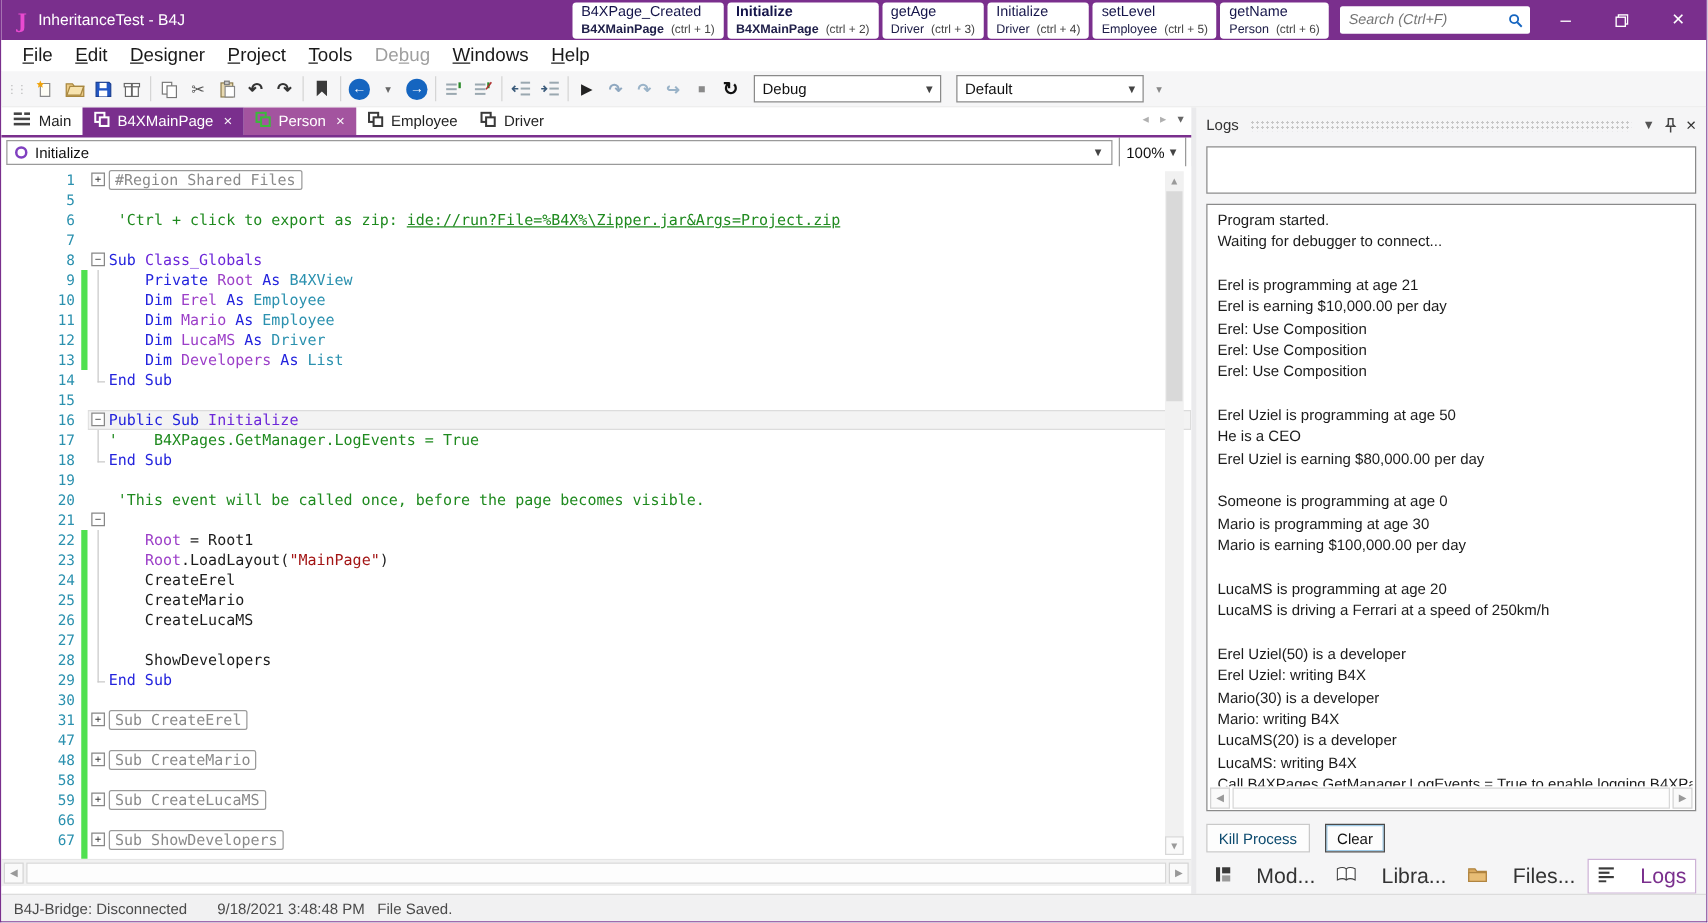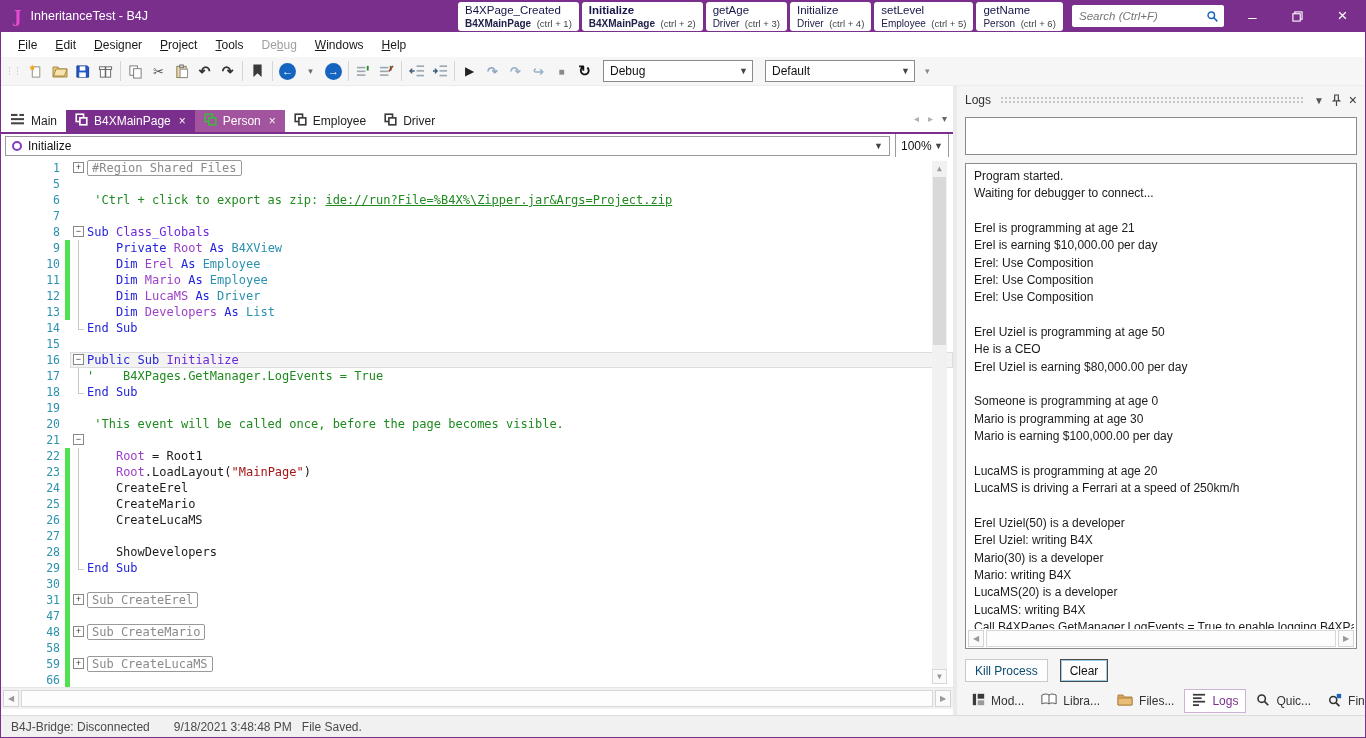--- a/index.html
+++ b/index.html
@@ -15,37 +15,37 @@
   .bm .l1{font-size:11.5px;white-space:nowrap;}
   .bm .l1.bold{font-weight:bold;}
   .bm .l2{font-size:10px;white-space:nowrap;color:#20204a;}
   .bm .l2 .mod.bold{font-weight:bold;}
   .bm .l2 .sc{color:#444;font-size:9.5px;}
   .search-box{position:absolute;left:1071px;top:5px;width:152px;height:22px;background:#fff;border-radius:2px;display:flex;align-items:center;padding:0 5px 0 7px;}
   .search-box input{border:none;outline:none;flex:1;font-style:italic;font-size:11.5px;color:#666;background:transparent;font-family:inherit;min-width:0;}
   .win-controls{position:absolute;right:0;top:0;height:32px;display:flex;}
   .win-btn{width:45px;height:32px;display:flex;align-items:center;justify-content:center;color:#fff;font-size:15px;}
   
-  .menubar{height:25px;background:#fff;display:flex;align-items:center;padding-left:8px;font-size:12px;color:#1a1a1a;flex:0 0 auto;}
+  .menubar{height:25px;background:#fff;display:flex;align-items:center;padding-left:8px;font-size:15px;color:#1a1a1a;flex:0 0 auto;}
   .menu-item{padding:3px 9px;}
   .menu-item.disabled{color:#9f9f9f;}
   
   .toolbar{height:29px;background:#f6f6f7;display:flex;align-items:center;padding-left:3px;border-bottom:1px solid #ececec;flex:0 0 auto;}
   .tb-grip{color:#b9b9b9;font-size:9px;letter-spacing:-1px;margin:0 4px 0 1px;}
   .tb-icon{width:23px;height:24px;display:flex;align-items:center;justify-content:center;font-size:14px;color:#333;}
   .tb-sep{width:1px;height:20px;background:#d5d5d5;margin:0 3px;flex:0 0 auto;}
   .circ{width:17px;height:17px;border-radius:50%;background:#1565c0;color:#fff;font-size:11px;display:flex;align-items:center;justify-content:center;font-weight:bold;}
   .combo{height:22px;background:#fff;border:1px solid #8a8a8a;display:flex;align-items:center;font-size:12px;padding:0 4px 0 6px;color:#111;}
   .combo .caret{margin-left:auto;color:#444;font-size:9px;padding-left:10px;}
   .combo.c-debug{width:150px;margin-left:7px;}
   .combo.c-default{width:150px;margin-left:12px;}
   .tb-more{color:#888;font-size:9px;margin-left:10px;}
   
   .main{flex:1;display:flex;min-height:0;}
-  .editor-col{width:952px;display:flex;flex-direction:column;min-width:0;flex:0 0 auto;margin-top:24px;}
+  .editor-col{width:952px;display:flex;flex-direction:column;min-width:0;flex:0 0 auto;}
   
   .tabstrip{height:24px;display:flex;align-items:flex-end;border-bottom:2px solid #7a2f8d;background:#fff;position:relative;flex:0 0 auto;}
   .tab{height:22px;display:flex;align-items:center;padding:0 9px;font-size:12px;color:#222;gap:6px;white-space:nowrap;}
   .tab.purple{background:#7a2f8d;color:#fff;}
   .tab.purple2{background:#a3549f;color:#fff;}
   .tab .close{font-size:12px;margin-left:2px;opacity:.95;}
   .tab-scroll{position:absolute;right:6px;top:3px;display:flex;gap:9px;font-size:10px;align-items:center;}
   
   .navbar{height:23px;display:flex;align-items:center;padding:1px 4px;gap:5px;background:#fff;flex:0 0 auto;}
   .nav-combo{flex:1;height:20px;border:1px solid #9a9a9a;display:flex;align-items:center;font-size:12px;padding:0 6px;gap:6px;color:#111;}
@@ -88,21 +88,21 @@
   .log-box{flex:1;background:#fff;border:1px solid #8a8a8a;margin-top:8px;display:flex;flex-direction:column;min-height:0;}
   .log-lines{flex:1;overflow:hidden;padding:4px 2px 0 8px;font-size:12px;color:#1b1b1b;}
   .log-line{line-height:17.35px;height:17.35px;white-space:nowrap;overflow:hidden;}
   .log-hscroll{height:19px;display:flex;align-items:center;padding:1px 2px;flex:0 0 auto;}
   
   .panel-buttons{display:flex;gap:12px;margin:10px 0 2px;flex:0 0 auto;}
   .btn{height:23px;padding:0 9px;font-size:12px;display:flex;align-items:center;background:#fdfdfd;border:1px solid #c9c9c9;color:#111;font-family:inherit;}
   .btn.disabled{color:#0c4a6e;}
   .btn.strong{border:1px solid #4a4a4a;box-shadow:0 0 0 1px #9ecbe8 inset;}
   .panel-tabs{height:28px;display:flex;align-items:center;gap:3px;margin-top:3px;flex:0 0 auto;}
-  .ptab{display:flex;align-items:center;gap:6px;padding:3px 7px;font-size:12px;color:#333;white-space:nowrap;}
+  .ptab{display:flex;align-items:center;gap:20px;padding:3px 7px;font-size:17px;color:#333;white-space:nowrap;}
   .ptab.active{background:#fff;border:1px solid #cdb2d6;color:#7a2f8d;}
   
   .statusbar{height:22px;background:#f1f1f2;border-top:1px solid #dcdcdc;display:flex;align-items:center;font-size:12px;color:#4a4a4a;padding-left:10px;flex:0 0 auto;}
   .sb-time{margin-left:24px;}
   .sb-file{margin-left:10px;}
 </style>
 </head>
 <body>
 
 <div class="window">

